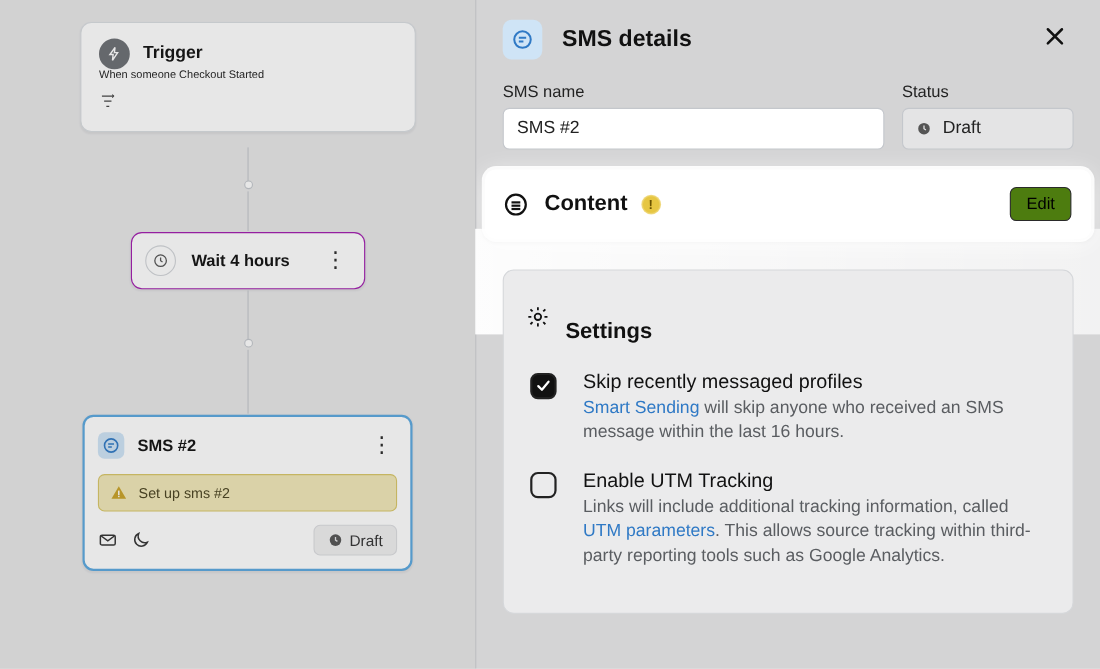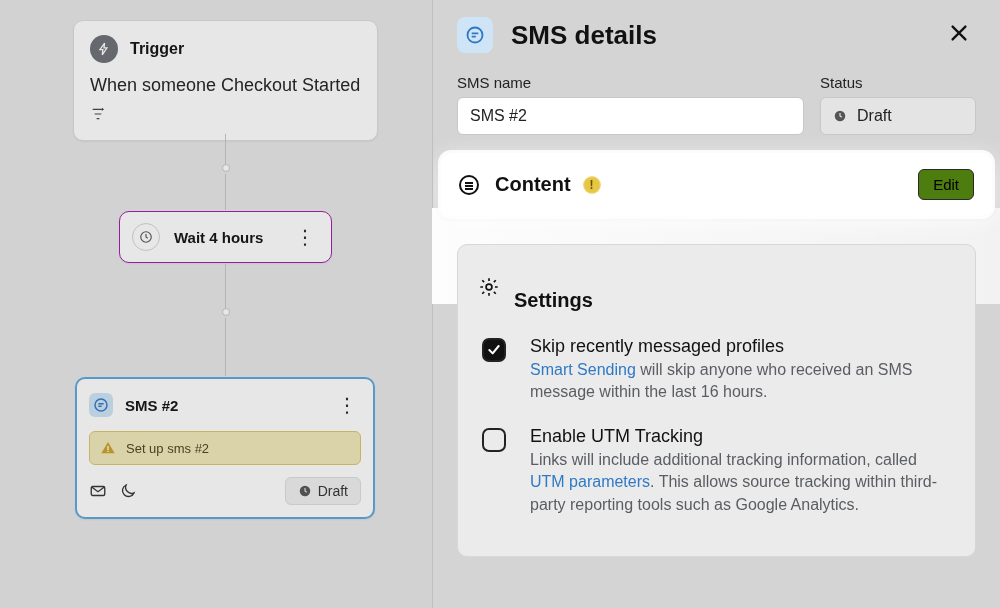--- a/index.html
+++ b/index.html
@@ -14,21 +14,21 @@
 
   .node { position: absolute; background: #fff; border: 1px solid #d9dde1; border-radius: 10px; box-shadow: 0 1px 2px rgba(0,0,0,0.06); }
   .edge { position: absolute; left: 225px; width: 0; border-left: 1.5px solid #c3c7cc; }
   .edge-dot { position: absolute; left: 222px; width: 8px; height: 8px; border-radius: 50%; background: #fff; border: 1.5px solid #c3c7cc; }
 
   
   .trigger { left: 73px; top: 16px; width: 305px; padding: 14px 16px 14px 16px; }
   .trg-head { display: flex; align-items: center; gap: 12px; }
   .trg-icon { width: 28px; height: 28px; border-radius: 50%; background: #6c6f74; display: flex; align-items: center; justify-content: center; color: #fff; }
   .trg-title { font-weight: 600; font-size: 16px; color: #111; }
-  .trg-desc { margin-top: 12px; font-size: 18px; color: #222; }
+  .trg-desc { font-size: 10px; color: #222; }
   .trg-sub { margin-top: 10px; }
   .trg-sub svg { width: 16px; height: 16px; }
 
   
   .wait { left: 119px; top: 207px; width: 213px; height: 52px; display: flex; align-items: center; padding: 0 12px; border: 1px solid #a21caf; }
   .wait .icon-wrap { width: 28px; height: 28px; border-radius: 50%; border: 1.5px solid #d2d5d9; display: flex; align-items: center; justify-content: center; margin-right: 14px; }
   .wait-text { font-size: 15px; font-weight: 600; color: #111; }
   .wait .kebab { margin-left: auto; cursor: pointer; }
 
   
@@ -44,21 +44,21 @@
   .status-chip { display: flex; align-items: center; gap: 6px; background: #efeff0; border: 1px solid #dcdde0; border-radius: 6px; padding: 5px 12px; font-size: 14px; color: #333; }
   .mini-icon { width: 18px; height: 18px; display: inline-flex; align-items: center; justify-content: center; color: #333; }
 
   .kebab { font-size: 20px; line-height: 1; color: #2a2a2a; user-select: none; padding: 4px; }
 
   
   .panel { position: absolute; left: 432px; top: 0; width: 568px; height: 608px; border-left: 1px solid #d0d2d5; background: #eaeaeb; overflow: hidden; }
 
   .phead { display: flex; align-items: center; padding: 16px 24px 20px 24px; }
   .phead .badge { width: 36px; height: 36px; border-radius: 8px; background: #cfe4f6; display: flex; align-items: center; justify-content: center; margin-right: 18px; }
-  .phead h1 { font-size: 26px; font-weight: 700; color: #111; }
+  .phead h1 { font-size: 21px; font-weight: 700; color: #111; }
   .phead .close { margin-left: auto; cursor: pointer; padding: 6px; }
 
   .fields { display: flex; gap: 16px; padding: 0 24px 18px 24px; }
   .field-name { flex: 1; }
   .field-status { width: 156px; }
   .flabel { font-size: 15px; color: #222; margin-bottom: 6px; }
   .finput { width: 100%; height: 38px; background: #fff; border: 1px solid #c4c7cc; border-radius: 6px; padding: 0 12px; font-size: 16px; color: #222; }
   .fstatus { width: 100%; height: 38px; background: #e4e4e5; border: 1px solid #c4c7cc; border-radius: 6px; padding: 0 12px; font-size: 16px; color: #222; display: flex; align-items: center; gap: 10px; }
 
   

